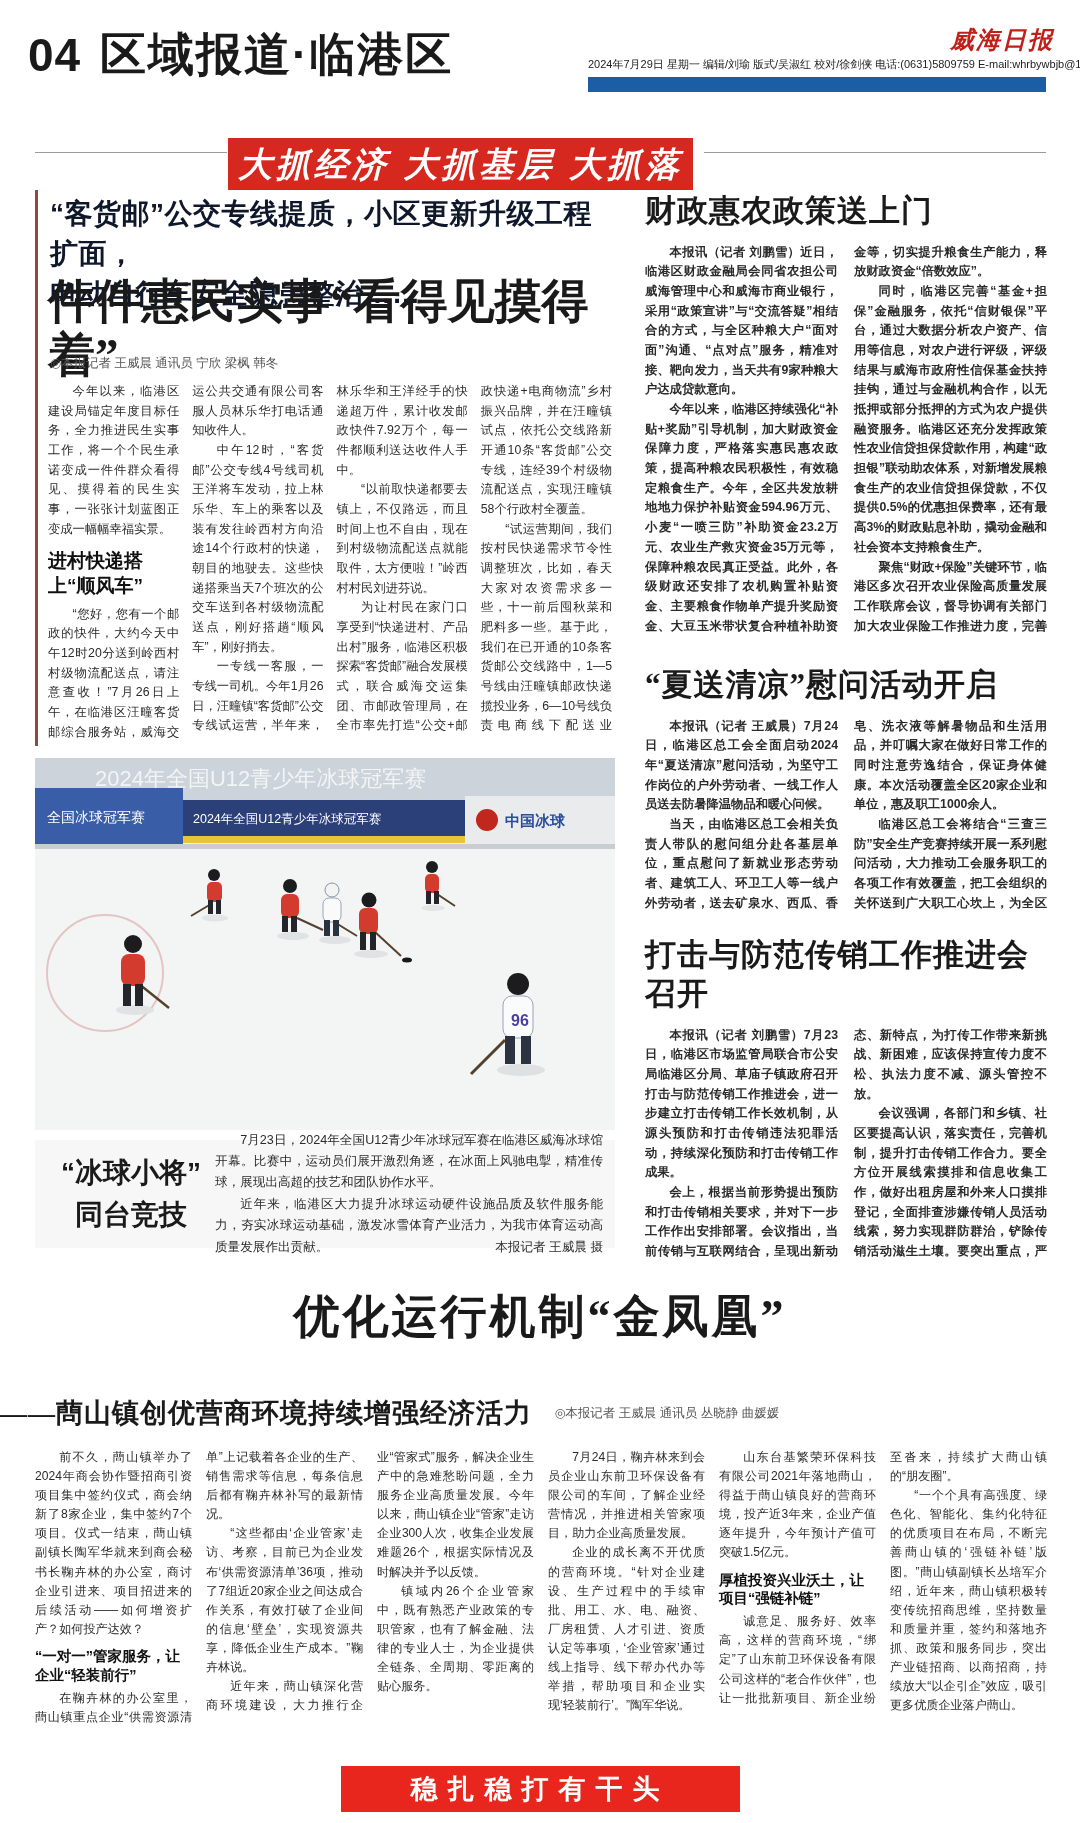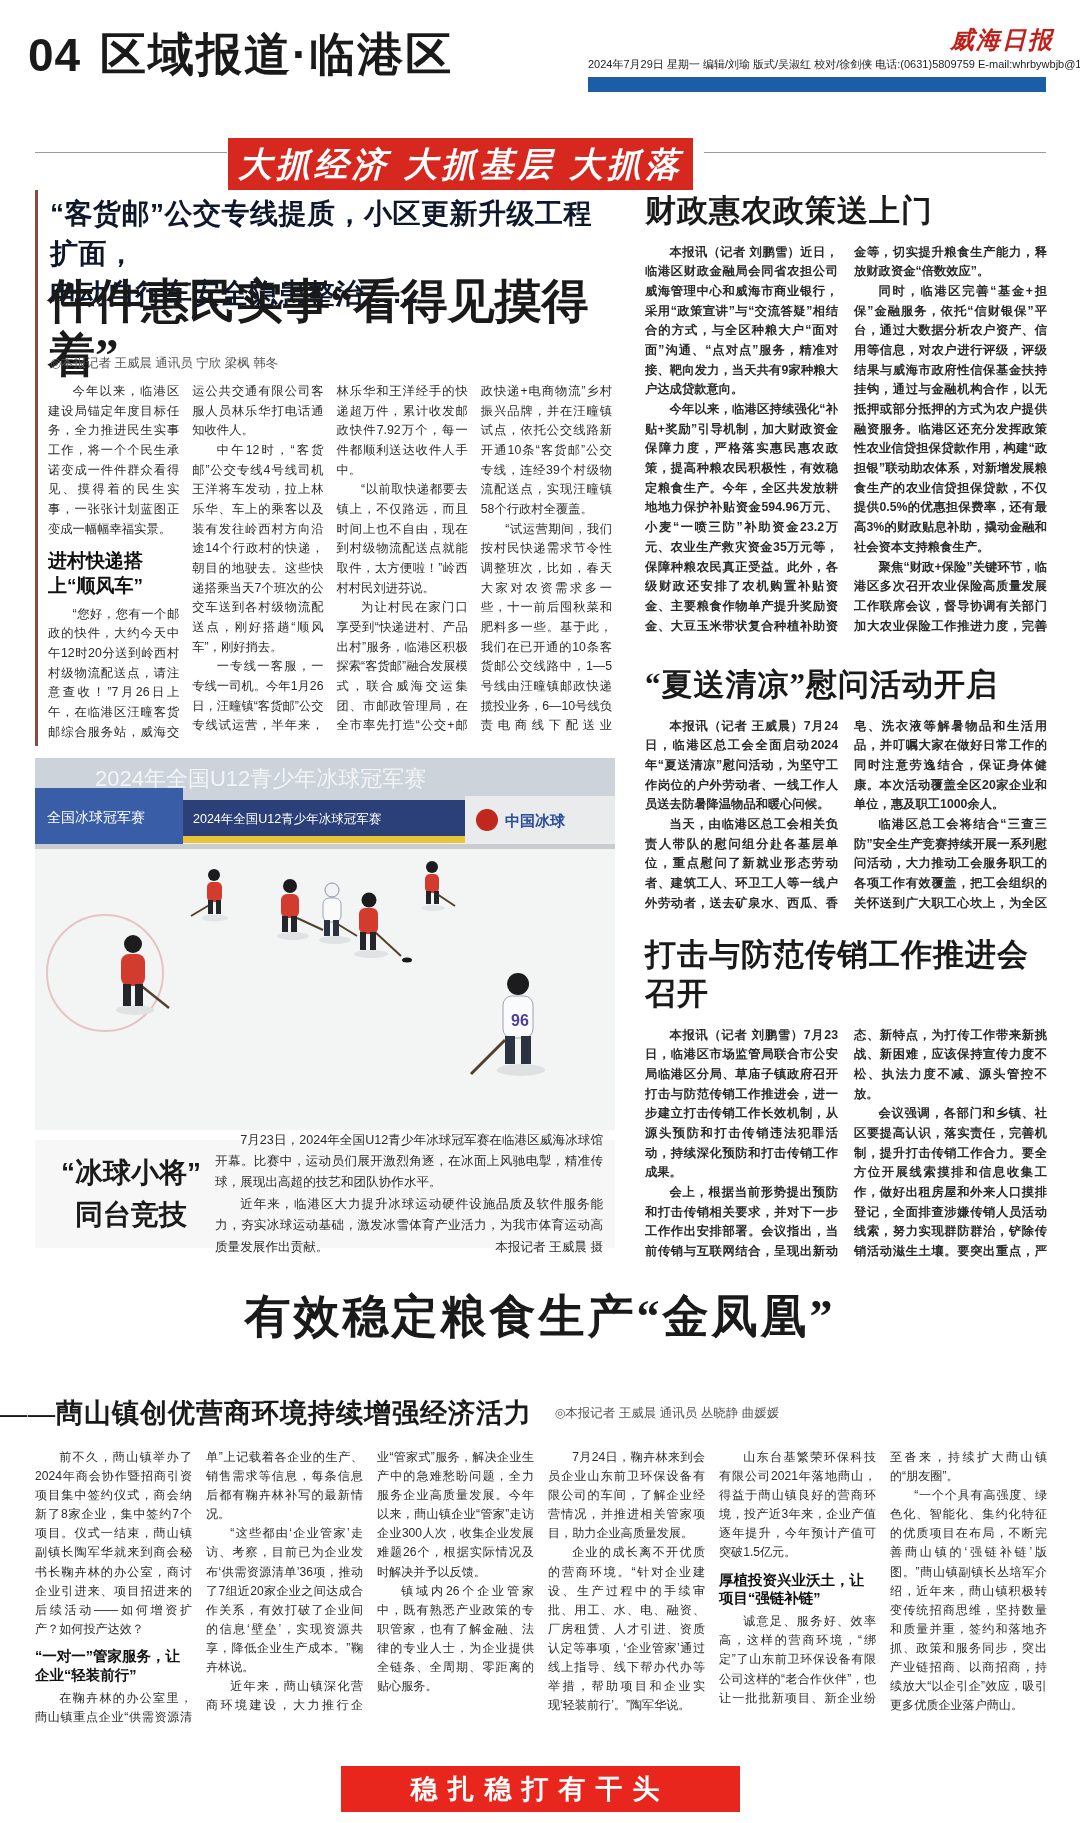--- a/index.html
+++ b/index.html
@@ -213,21 +213,21 @@
 
   <div class="r-art" style="top:936px;">
     <h2 class="r-head serif">打击与防范传销工作推进会召开</h2>
     <div class="r-body" style="height:248px;">
         <p class="col-p">本报讯（记者 刘鹏雪）7月23日，临港区市场监管局联合市公安局临港区分局、草庙子镇政府召开打击与防范传销工作推进会，进一步建立打击传销工作长效机制，从源头预防和打击传销违法犯罪活动，持续深化预防和打击传销工作成果。</p>
         <p class="col-p">会上，根据当前形势提出预防和打击传销相关要求，并对下一步工作作出安排部署。会议指出，当前传销与互联网结合，呈现出新动态、新特点，为打传工作带来新挑战、新困难，应该保持宣传力度不松、执法力度不减、源头管控不放。</p>
         <p class="col-p">会议强调，各部门和乡镇、社区要提高认识，落实责任，完善机制，提升打击传销工作合力。要全方位开展线索摸排和信息收集工作，做好出租房屋和外来人口摸排登记，全面排查涉嫌传销人员活动线索，努力实现群防群治，铲除传销活动滋生土壤。要突出重点，严厉打击，提升打击传销工作震慑力。要着力强化宣传防范，做好重点地区、重点人群、重点环节的宣传引导工作，提高社会公众识别、抵制新型传销的意识和能力，全面营造防范打击传销的良好社会氛围。</p>
       </div>
   </div>
 
-  <h1 class="b-headline serif" style="margin:0;">有效稳定粮食生产“金凤凰”</h1>
+  <h1 class="b-headline serif" style="margin:0;">优化运行机制“金凤凰”</h1>
   <div class="b-subrow">
     <span class="b-subtitle serif">——蔄山镇创优营商环境持续增强经济活力</span>
     <span class="b-byline">◎本报记者 王威晨 通讯员 丛晓静 曲媛媛</span>
   </div>
   <div class="b-body">
       <p class="col-p">前不久，蔄山镇举办了2024年商会协作暨招商引资项目集中签约仪式，商会纳新了8家企业，集中签约7个项目。仪式一结束，蔄山镇副镇长陶军华就来到商会秘书长鞠卉林的办公室，商讨企业引进来、项目招进来的后续活动——如何增资扩产？如何投产达效？</p>
       <h3 class="col-h">“一对一”管家服务，让企业“轻装前行”</h3>
       <p class="col-p">在鞠卉林的办公室里，蔄山镇重点企业“供需资源清单”上记载着各企业的生产、销售需求等信息，每条信息后都有鞠卉林补写的最新情况。</p>
       <p class="col-p">“这些都由‘企业管家’走访、考察，目前已为企业发布‘供需资源清单’36项，推动了7组近20家企业之间达成合作关系，有效打破了企业间的信息‘壁垒’，实现资源共享，降低企业生产成本。”鞠卉林说。</p>
       <p class="col-p">近年来，蔄山镇深化营商环境建设，大力推行企业“管家式”服务，解决企业生产中的急难愁盼问题，全力服务企业高质量发展。今年以来，蔄山镇企业“管家”走访企业300人次，收集企业发展难题26个，根据实际情况及时解决并予以反馈。</p>

